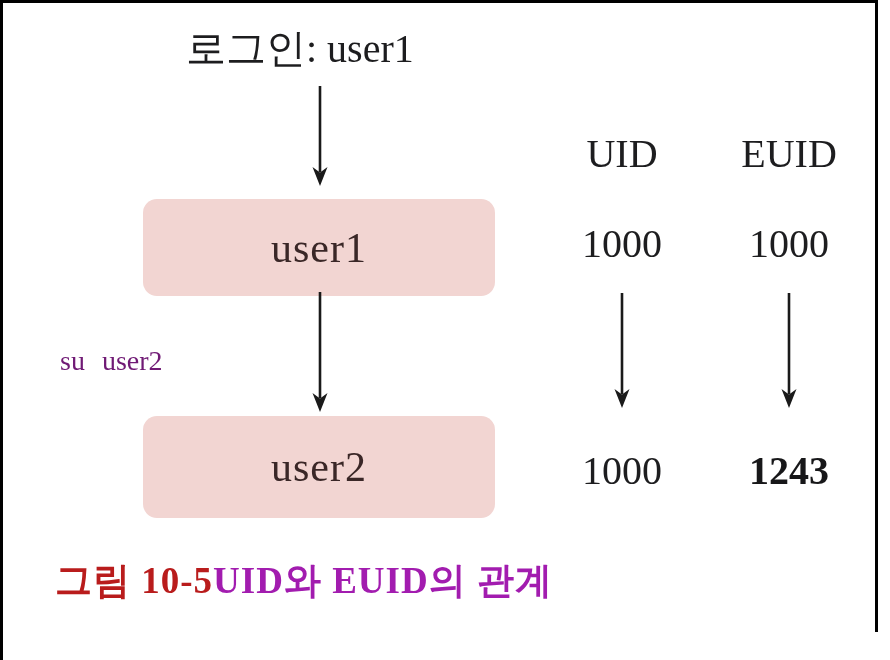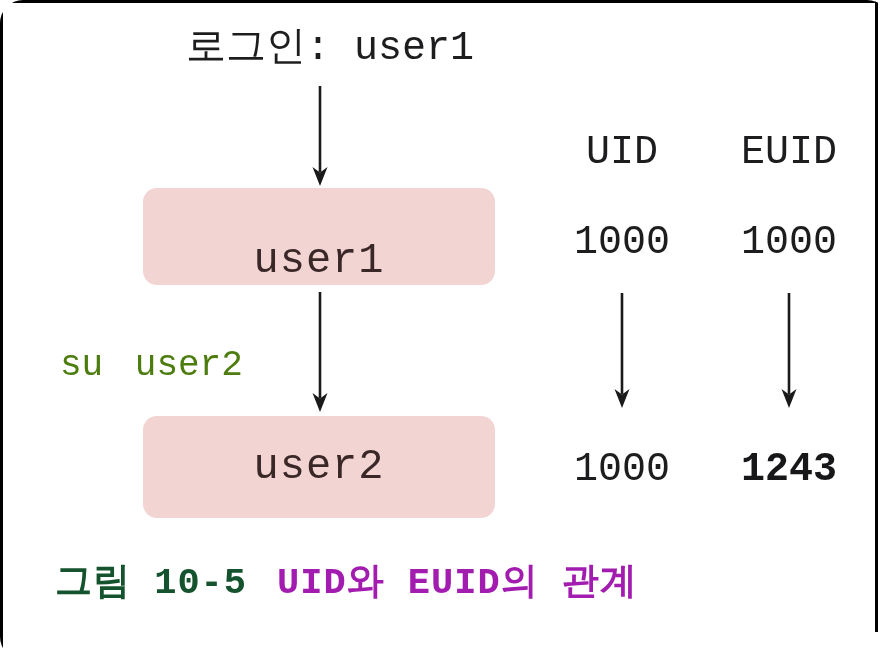--- a/index.html
+++ b/index.html
@@ -2,45 +2,44 @@
 <html><head>
 <meta charset="utf-8">
 <style>
   html, body { margin: 0; padding: 0; background: #ffffff; }
   .stage {
     position: relative;
     width: 890px;
     height: 660px;
     background: #ffffff;
     overflow: hidden;
-    font-family: Liberation Mono, monospace;
+    font-family: Liberation Serif, serif;
     color: #1d1d1f;
-    border-radius: 23px;
   }
   
   .frame-left  { position: absolute; left: 0; top: 0; width: 3px; height: 660px; background: #000; }
   .frame-top   { position: absolute; left: 0; top: 0; width: 878px; height: 3px; background: #000; }
   .frame-right { position: absolute; left: 875px; top: 0; width: 3px; height: 632px; background: #000; }
 
   .login-label {
     position: absolute; left: 186px; top: 24px;
     font-size: 40px; line-height: 1.25; color: #1d1d1f;
     white-space: nowrap;
   }
   .su-label {
     position: absolute; left: 60px; top: 344px;
-    font-size: 36px; line-height: 1.2; color: #4d7c0f;
+    font-size: 28px; line-height: 1.2; color: #701a75;
     word-spacing: 10px; white-space: nowrap;
   }
   .user-box {
     position: absolute; left: 143px; width: 352px;
     background: #f2d5d2; border-radius: 14px;
     display: flex; align-items: center; justify-content: center;
   }
-  .user-box.box1 { top: 188px; height: 97px; align-items: flex-end; }
+  .user-box.box1 { top: 199px; height: 97px; }
   .user-box.box2 { top: 416px; height: 102px; }
   .user-box .box-label {
     font-size: 42px; color: #3a2727; letter-spacing: 1px;
   }
   .col-header, .val {
     position: absolute; width: 200px; text-align: center;
     font-size: 40px; white-space: nowrap; color: #1d1d1f;
   }
   .col-uid  { left: 522px; }  
   .col-euid { left: 689px; }  
@@ -49,21 +48,21 @@
   .row-2 { top: 447px; }
   .val.bold { font-weight: bold; color: #171719; }
 
   .arrow { position: absolute; width: 20px; }
   .arrow svg { display: block; }
 
   .caption {
     position: absolute; left: 55px; top: 556px;
     font-size: 37px; font-weight: bold; white-space: nowrap;
   }
-  .cap-num   { color: #14532d; margin-right: 30px; letter-spacing: 1px; }
+  .cap-num   { color: #b91c1c; letter-spacing: 1px; }
   .cap-title { color: #a21caf; letter-spacing: 1px; }
 </style>
 </head>
 <body>
 
 <div class="stage">
 
   <div class="frame-left"></div>
   <div class="frame-top"></div>
   <div class="frame-right"></div>

